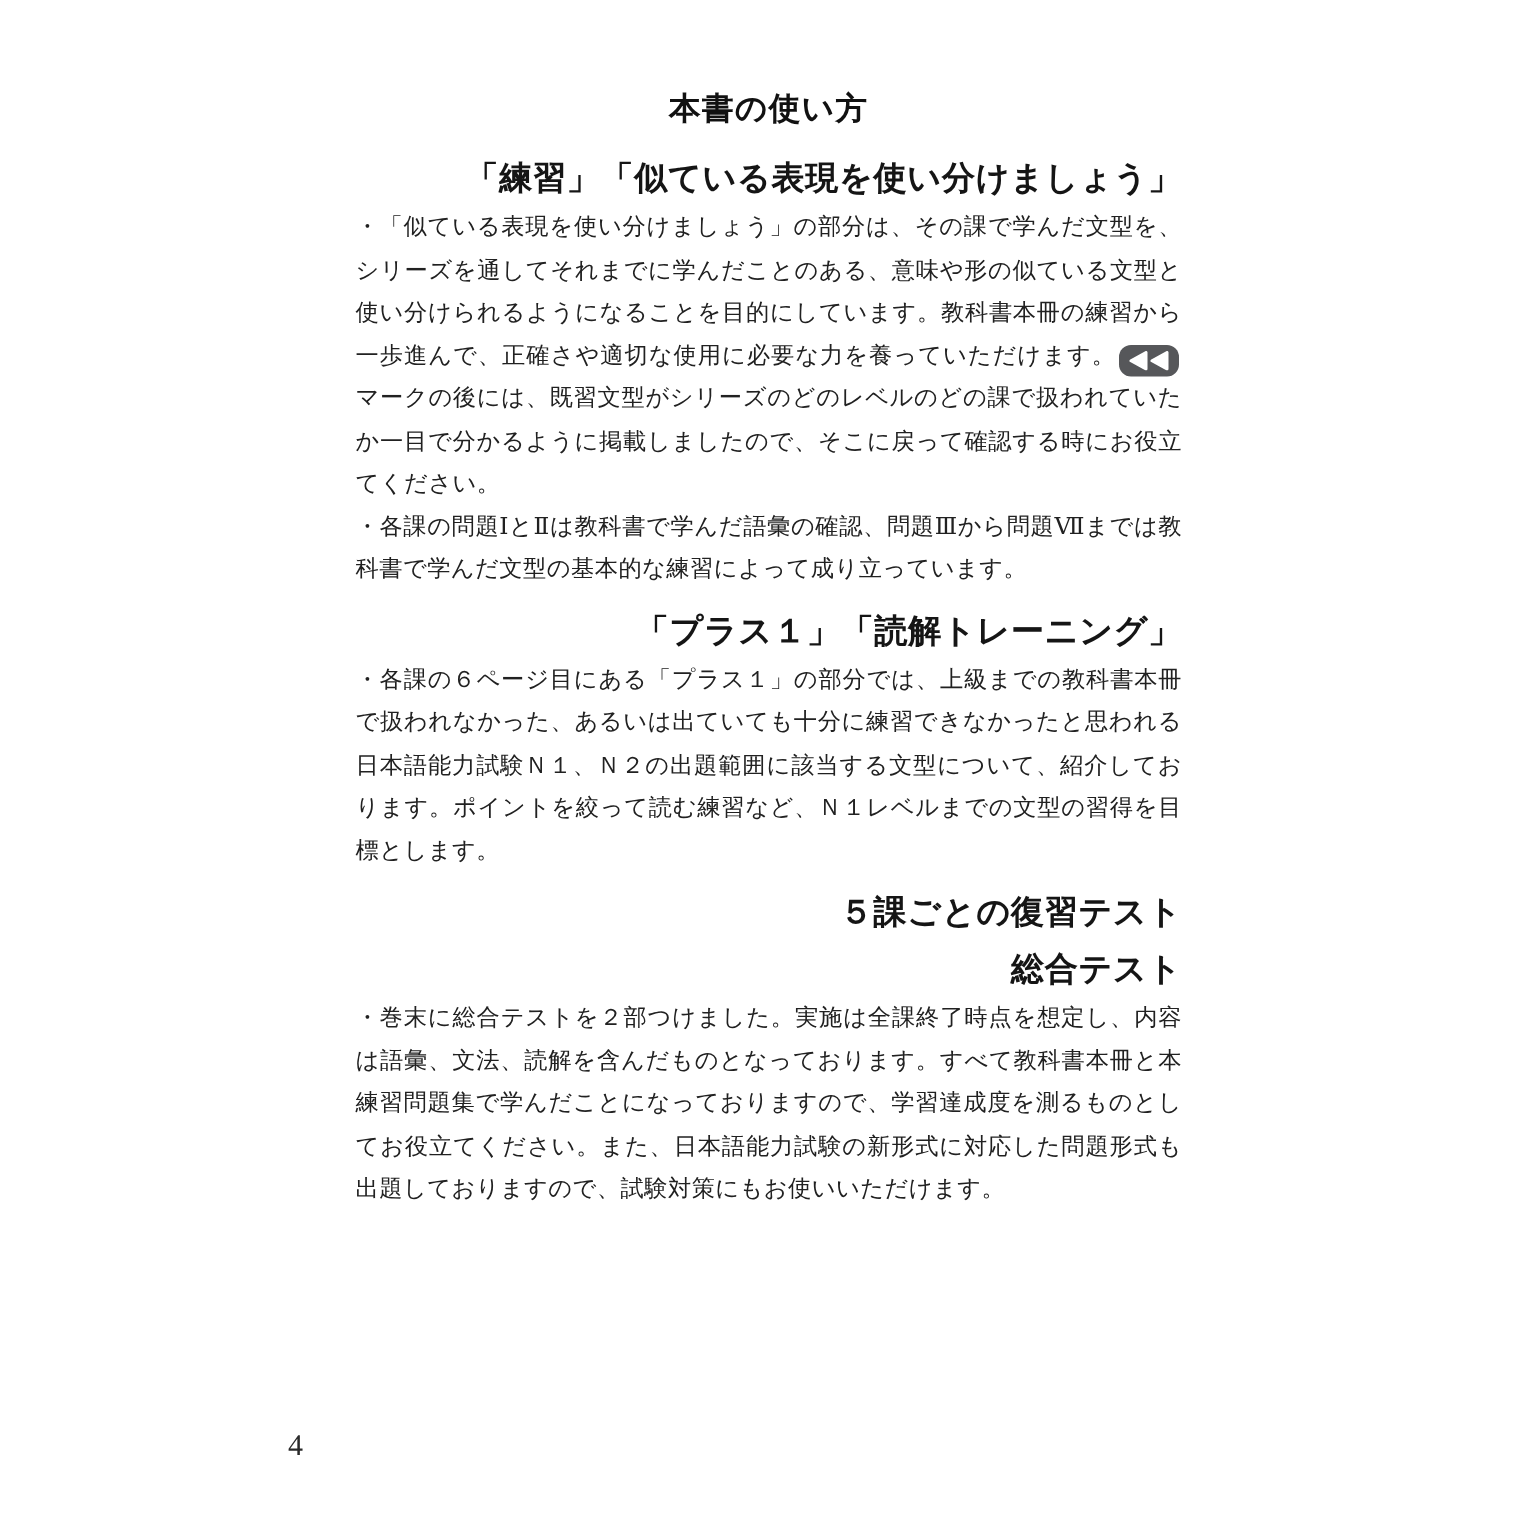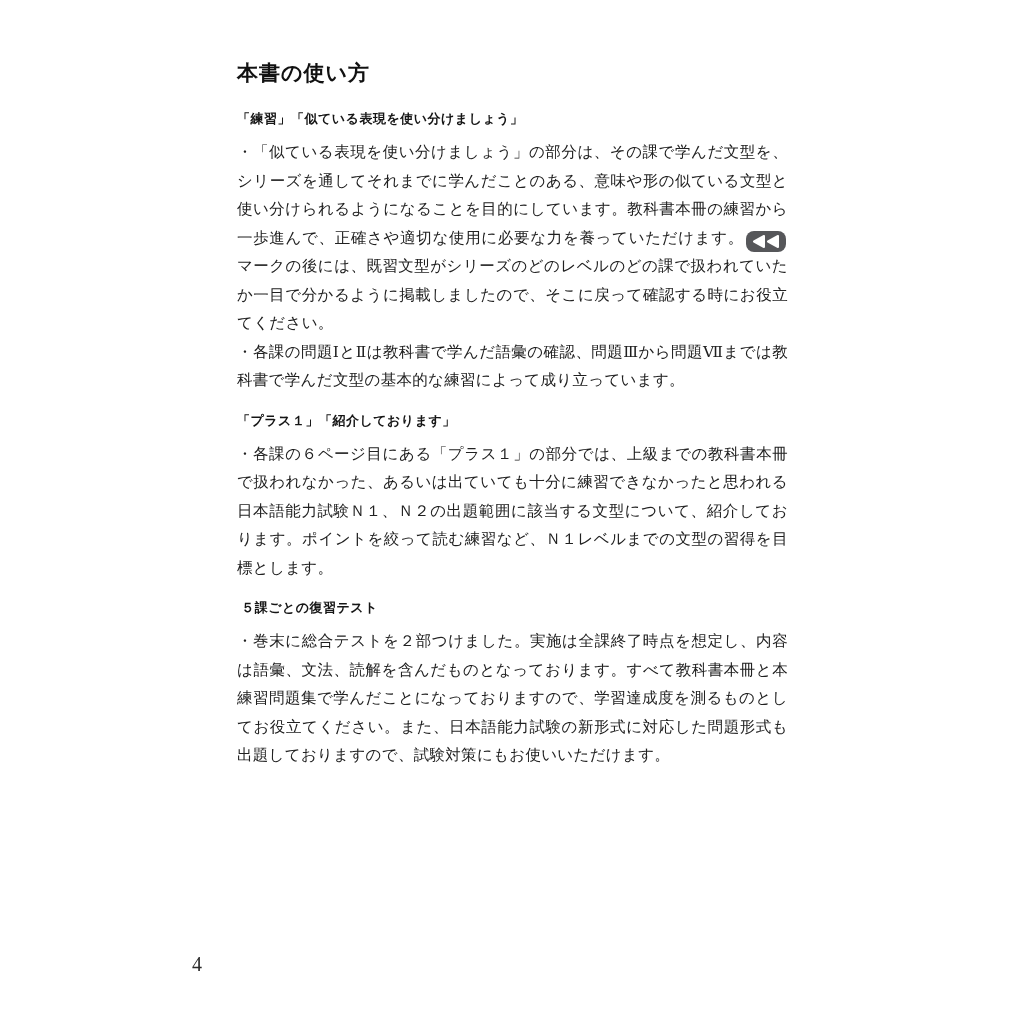--- a/index.html
+++ b/index.html
@@ -19,36 +19,38 @@
     position: absolute;
     left: 237px;
     top: 58px;
     width: 551px;
   }
   .title {
     font-family: "Liberation Sans", "DejaVu Sans", sans-serif;
     font-size: 21px;
     font-weight: bold;
     color: #111111;
+    text-align: center;
     letter-spacing: 1px;
     margin: 0 0 18px 0;
     line-height: 30px;
   }
   .doc-section {
     margin: 0;
   }
   .sec-heading {
     font-family: "Liberation Sans", "DejaVu Sans", sans-serif;
-    font-size: 13px;
+    font-size: 22px;
     font-weight: bold;
     color: #151515;
     margin: 13px 0 7px 0;
     line-height: 25px;
     white-space: pre-wrap;
     letter-spacing: 0.5px;
+    text-align: right;
   }
   .para {
     font-size: 15.5px;
     line-height: 28.5px;
     text-align: justify;
     margin: 0;
     letter-spacing: 0.3px;
   }
   .badge {
     display: inline-flex;
@@ -81,27 +83,28 @@
     <p class="para"><span>・「似ている表現を使い分けましょう」の部分は、その課で学んだ文型を、シリーズを通してそれまでに学んだことのある、意味や形の似ている文型と使い分けられるようになることを目的にしています。教科書本冊の練習から一歩進んで、正確さや適切な使用に必要な力を養っていただけます。</span><span class="badge" style="background: rgb(86, 87, 90);">
           <svg width="30" height="13" viewBox="0 0 30 13" aria-hidden="true">
             <polygon points="13,1 13,12 3,6.5" fill="#ffffff" stroke="#ffffff" stroke-width="2" stroke-linejoin="round"></polygon>
             <polygon points="27,1 27,12 17,6.5" fill="#ffffff" stroke="#ffffff" stroke-width="2" stroke-linejoin="round"></polygon>
           </svg>
         </span><span>マークの後には、既習文型がシリーズのどのレベルのどの課で扱われていたか一目で分かるように掲載しましたので、そこに戻って確認する時にお役立てください。</span></p>
     <p class="para"><span>・各課の問題ⅠとⅡは教科書で学んだ語彙の確認、問題Ⅲから問題Ⅶまでは教科書で学んだ文型の基本的な練習によって成り立っています。</span></p>
   </section>
 
   <section class="doc-section">
-    <h2 class="sec-heading">「プラス１」「紹介しております」</h2>
+    <h2 class="sec-heading">「プラス１」「読解トレーニング」</h2>
     <p class="para"><span>・各課の６ページ目にある「プラス１」の部分では、上級までの教科書本冊で扱われなかった、あるいは出ていても十分に練習できなかったと思われる日本語能力試験Ｎ１、Ｎ２の出題範囲に該当する文型について、紹介しております。ポイントを絞って読む練習など、Ｎ１レベルまでの文型の習得を目標とします。</span></p>
   </section>
 
   <section class="doc-section">
     <h2 class="sec-heading"> ５課ごとの復習テスト</h2>
   </section>
 
   <section class="doc-section">
+    <h2 class="sec-heading">総合テスト</h2>
     <p class="para"><span>・巻末に総合テストを２部つけました。実施は全課終了時点を想定し、内容は語彙、文法、読解を含んだものとなっております。すべて教科書本冊と本練習問題集で学んだことになっておりますので、学習達成度を測るものとしてお役立てください。また、日本語能力試験の新形式に対応した問題形式も出題しておりますので、試験対策にもお使いいただけます。</span></p>
   </section>
 
 </div>
 
 <div class="page-number">4</div>
 
 </body></html>

